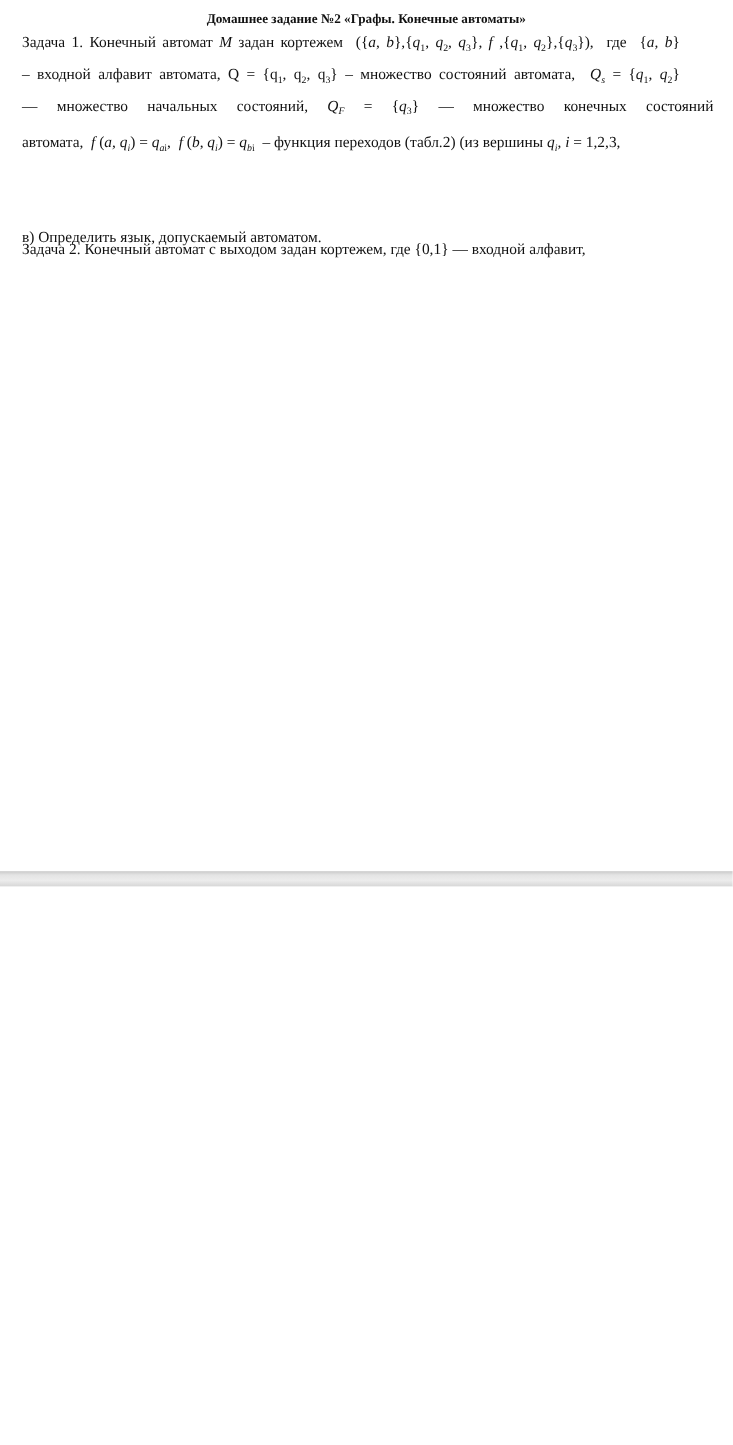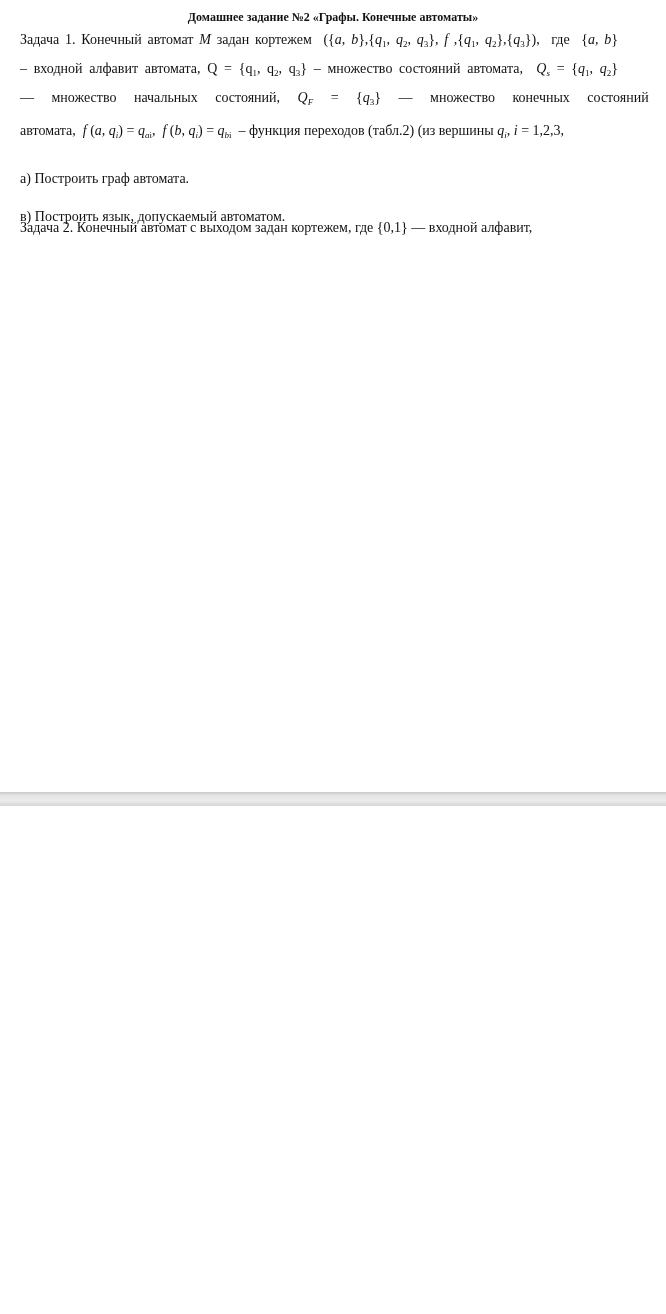--- a/index.html
+++ b/index.html
@@ -20,24 +20,23 @@
 </head>
 <body>
 
 <div class="page p1">
   <div class="title">Домашнее задание №2 «Графы. Конечные автоматы»</div>
 
   <div class="line just" style="top:32px">Задача 1. Конечный автомат <i>M</i> задан кортежем &nbsp;({<i>a</i>, <i>b</i>},{<i>q</i><sub>1</sub>, <i>q</i><sub>2</sub>, <i>q</i><sub>3</sub>}, <i>f</i> ,{<i>q</i><sub>1</sub>, <i>q</i><sub>2</sub>},{<i>q</i><sub>3</sub>}), &nbsp;где &nbsp;{<i>a, b</i>}</div>
   <div class="line just" style="top:61px">– входной алфавит автомата, Q = {q<sub>1</sub>, q<sub>2</sub>, q<sub>3</sub>} – множество состояний автомата, &nbsp;<i>Q</i><sub><i>s</i></sub> = {<i>q</i><sub>1</sub>, <i>q</i><sub>2</sub>}</div>
   <div class="line just" style="top:90px; word-spacing:14px">— множество начальных состояний, <i>Q</i><sub><i>F</i></sub> = {<i>q</i><sub>3</sub>} — множество конечных состояний</div>
   <div class="line" style="top:123px">автомата, &nbsp;<i>f</i> (<i>a</i>, <i>q</i><sub><i>i</i></sub>) = <i>q</i><sub><i>a</i>i</sub>, &nbsp;<i>f</i> (<i>b</i>, <i>q</i><sub><i>i</i></sub>) = <i>q</i><sub><i>b</i>i</sub> &nbsp;– функция переходов (табл.2) (из вершины <i>q<sub>i</sub></i>, <i>i</i> = 1,2,3,</div>
-  <div class="line" style="top:171px">а) Построить граф автомата.</div>
 
 
-  <div class="line" style="top:209px">в) Построить язык, допускаемый автоматом.</div>
+  <div class="line" style="top:209px">в) Определить язык, допускаемый автоматом.</div>
 
   <div class="line" style="top:227px"></div>
 
   <div class="line" style="top:220px" style-note="">Задача 2. Конечный автомат с выходом задан кортежем, где {0,1} — входной алфавит,</div>
 
 </div>
 
 <div class="pagebreak"></div>
 <div class="page p2"></div>
 

